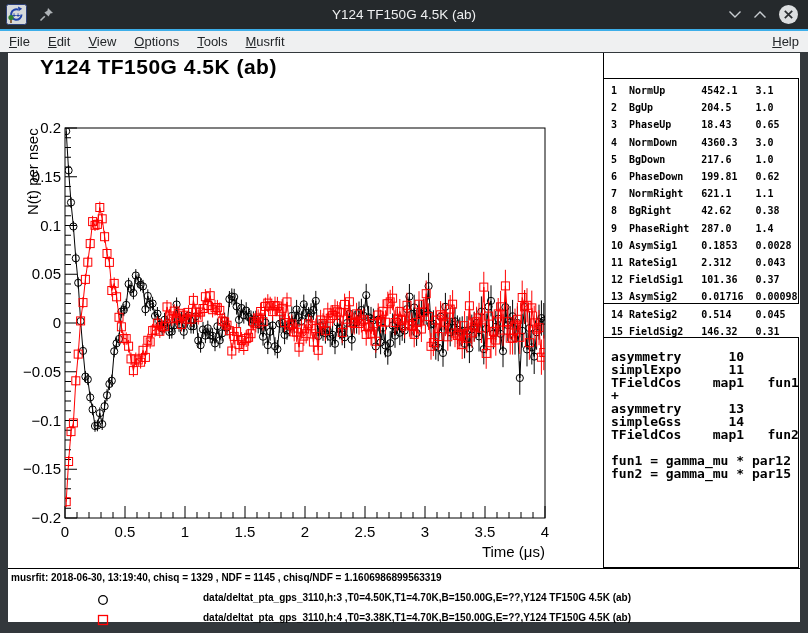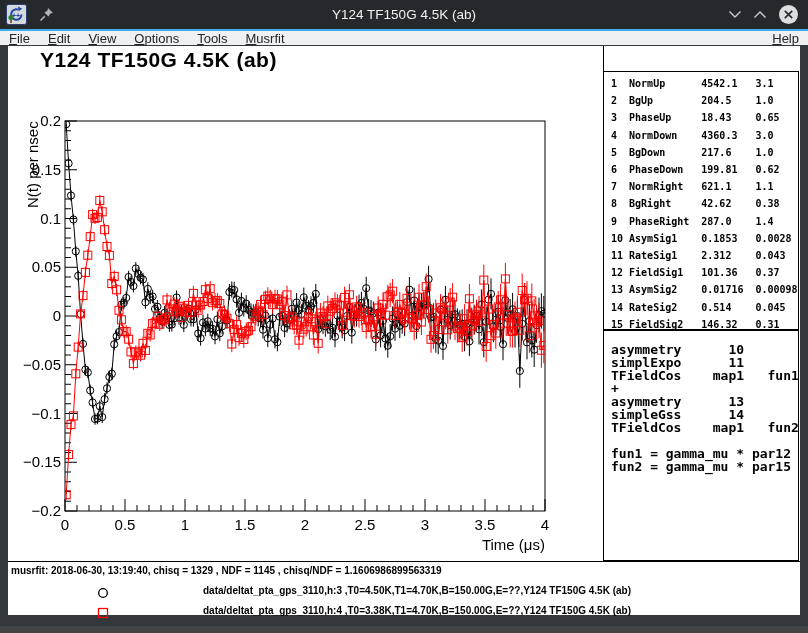--- a/index.html
+++ b/index.html
@@ -8,37 +8,37 @@
 
   
   .titlebar { height:29px; background:#25292c; display:flex; align-items:center; position:relative; }
   .titlebar .appicon { margin-left:6px; width:21px; height:21px; }
   .titlebar .pin { margin-left:12px; width:15px; height:15px; opacity:.85; }
   .titlebar .wtitle { position:absolute; left:0; right:0; text-align:center; color:#eff0f1; font-size:13.5px; pointer-events:none; }
   .titlebar .controls { margin-left:auto; display:flex; align-items:center; gap:11px; padding-right:9px; }
   .accent { height:2px; background:#3daee9; }
 
   
-  .menubar { height:14px; background:#eff0f1; display:flex; align-items:center; font-size:13px; color:#232629; }
+  .menubar { height:21px; background:#eff0f1; display:flex; align-items:center; font-size:13px; color:#232629; }
   .menubar .menu-item { padding:1px 9px; cursor:default; }
   .menubar .spacer { flex:1; }
   .menubar u { text-decoration:underline; }
 
   
   .body-frame { background:#33383c; padding:1px 8px 11px 8px; height:581px; }
   .canvas { position:relative; width:792px; height:569px; background:#ffffff; color:#000; }
 
   .plot-title { position:absolute; left:32px; top:2px; font-size:21px; font-weight:bold; letter-spacing:.5px; }
 
   svg text { font-family:"Liberation Sans", sans-serif; }
 
   .vline  { position:absolute; left:595px; top:0; width:1px; height:515px; background:#000; }
   .hdivider { position:absolute; left:0; top:515px; width:792px; height:1px; background:#000; }
 
-  .param-box { position:absolute; left:595px; top:25px; width:196px; height:259px; border:1px solid #000; background:#fff;
+  .param-box { position:absolute; left:595px; top:25px; width:196px; height:226px; border:1px solid #000; background:#fff;
                font-family:"DejaVu Sans Mono", monospace; font-weight:bold; font-size:10px; line-height:17.2px;
                padding:3px 0 0 7px; white-space:pre; }
   .theory-box { position:absolute; left:595px; top:284px; width:196px; height:231px; border:1px solid #000; background:#fff;
                font-family:"DejaVu Sans Mono", monospace; font-weight:bold; font-size:13px; line-height:13px;
                padding:12px 0 16px 7px; white-space:pre; }
   .theory-box .tline { min-height:13px; }
 
   .status-line { position:absolute; left:3px; top:519px; font-size:10px; font-weight:bold; white-space:pre; }
   .legend-row { position:absolute; left:0; width:792px; height:16px; }
   .legend-row svg { position:absolute; left:87px; top:0; }

